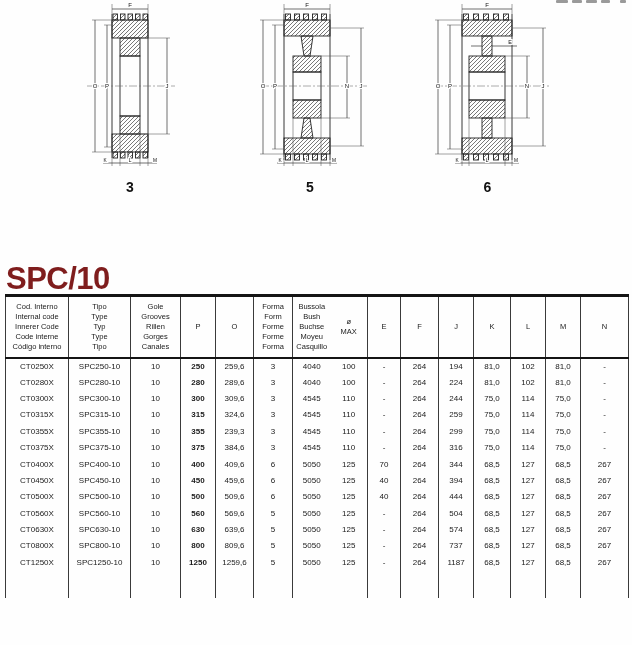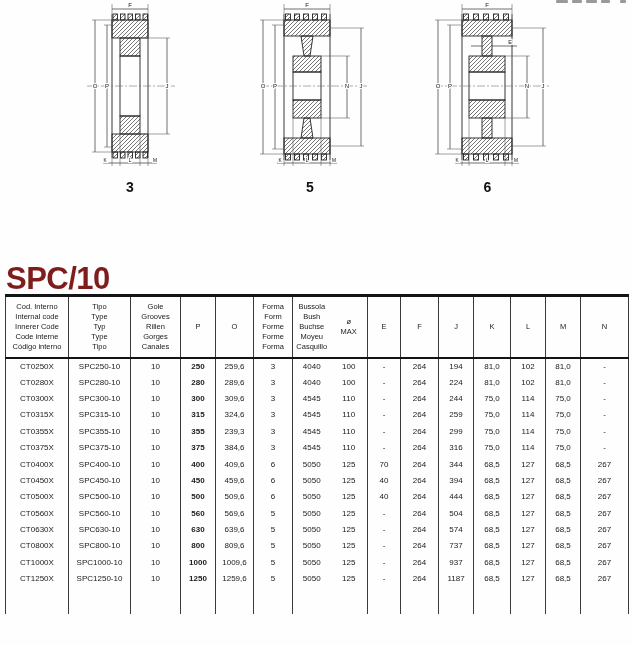--- a/index.html
+++ b/index.html
@@ -566,37 +566,20 @@
             <td>125</td>
             <td>-</td>
             <td>264</td>
             <td>737</td>
             <td>68,5</td>
             <td>127</td>
             <td>68,5</td>
             <td>267</td>
           </tr>
           <tr>
-            <td>CT1000X</td>
-            <td>SPC1000-10</td>
-            <td>10</td>
-            <td class="bold">1000</td>
-            <td>1009,6</td>
-            <td>5</td>
-            <td>5050</td>
-            <td>125</td>
-            <td>-</td>
-            <td>264</td>
-            <td>937</td>
-            <td>68,5</td>
-            <td>127</td>
-            <td>68,5</td>
-            <td>267</td>
-          </tr>
-          <tr>
             <td>CT1250X</td>
             <td>SPC1250-10</td>
             <td>10</td>
             <td class="bold">1250</td>
             <td>1259,6</td>
             <td>5</td>
             <td>5050</td>
             <td>125</td>
             <td>-</td>
             <td>264</td>

